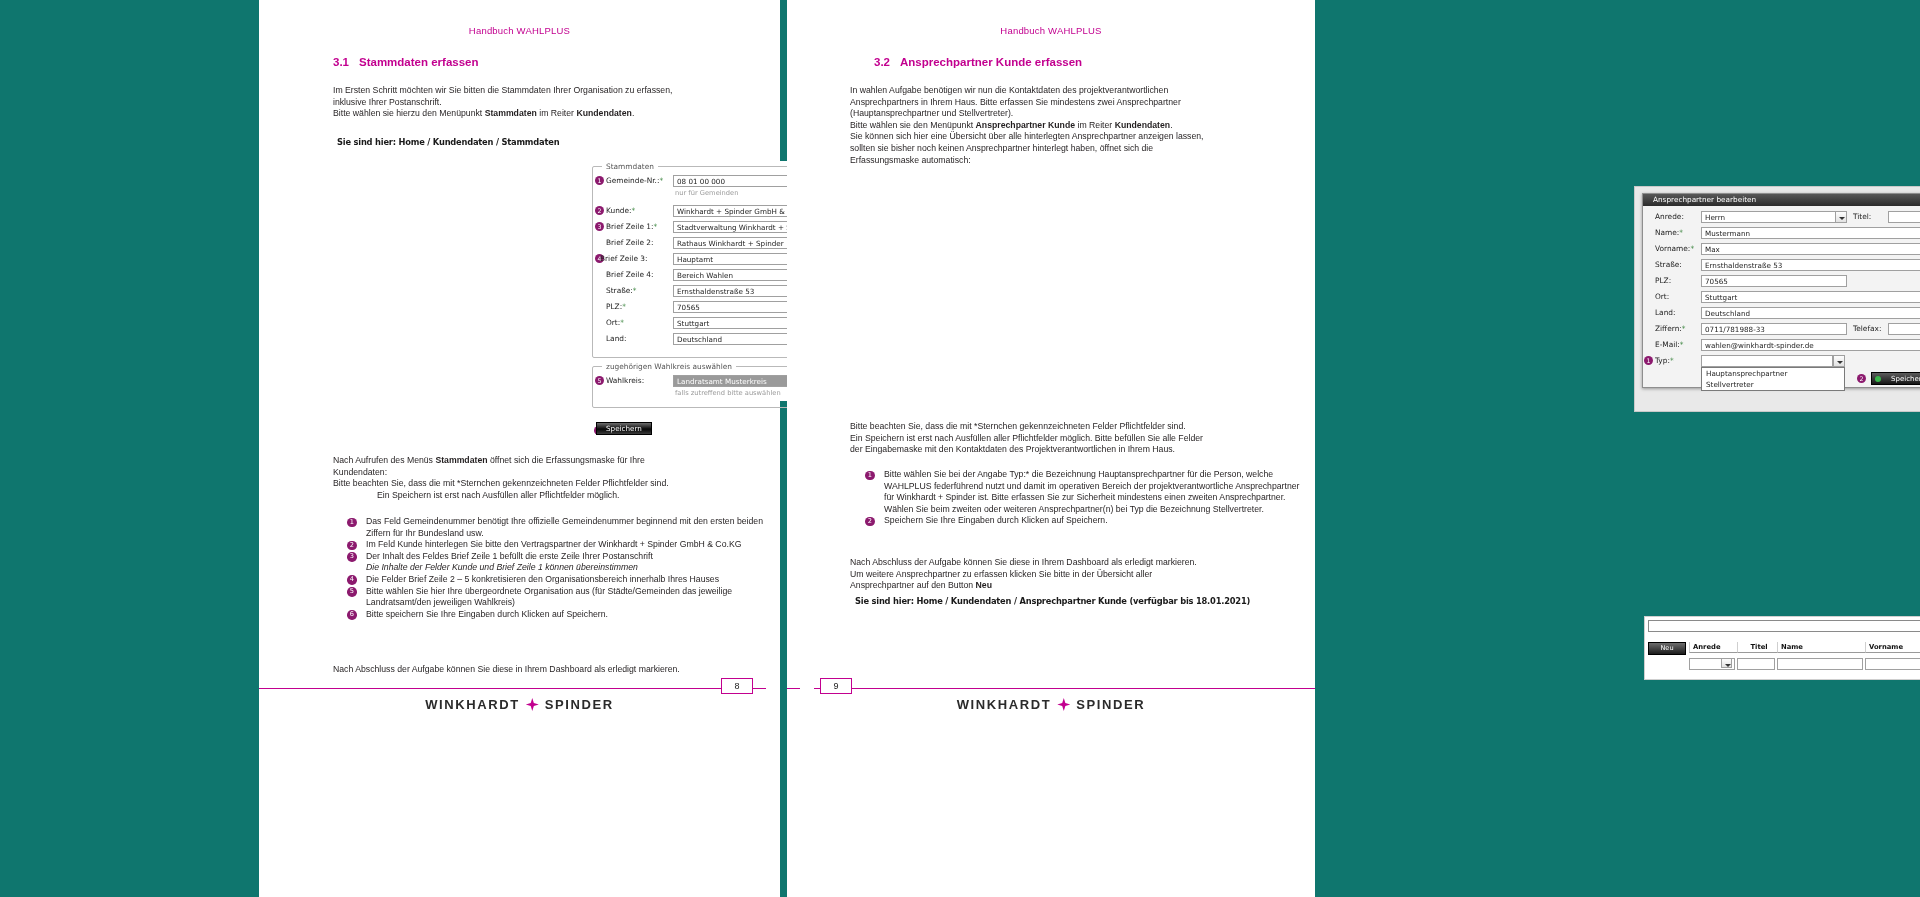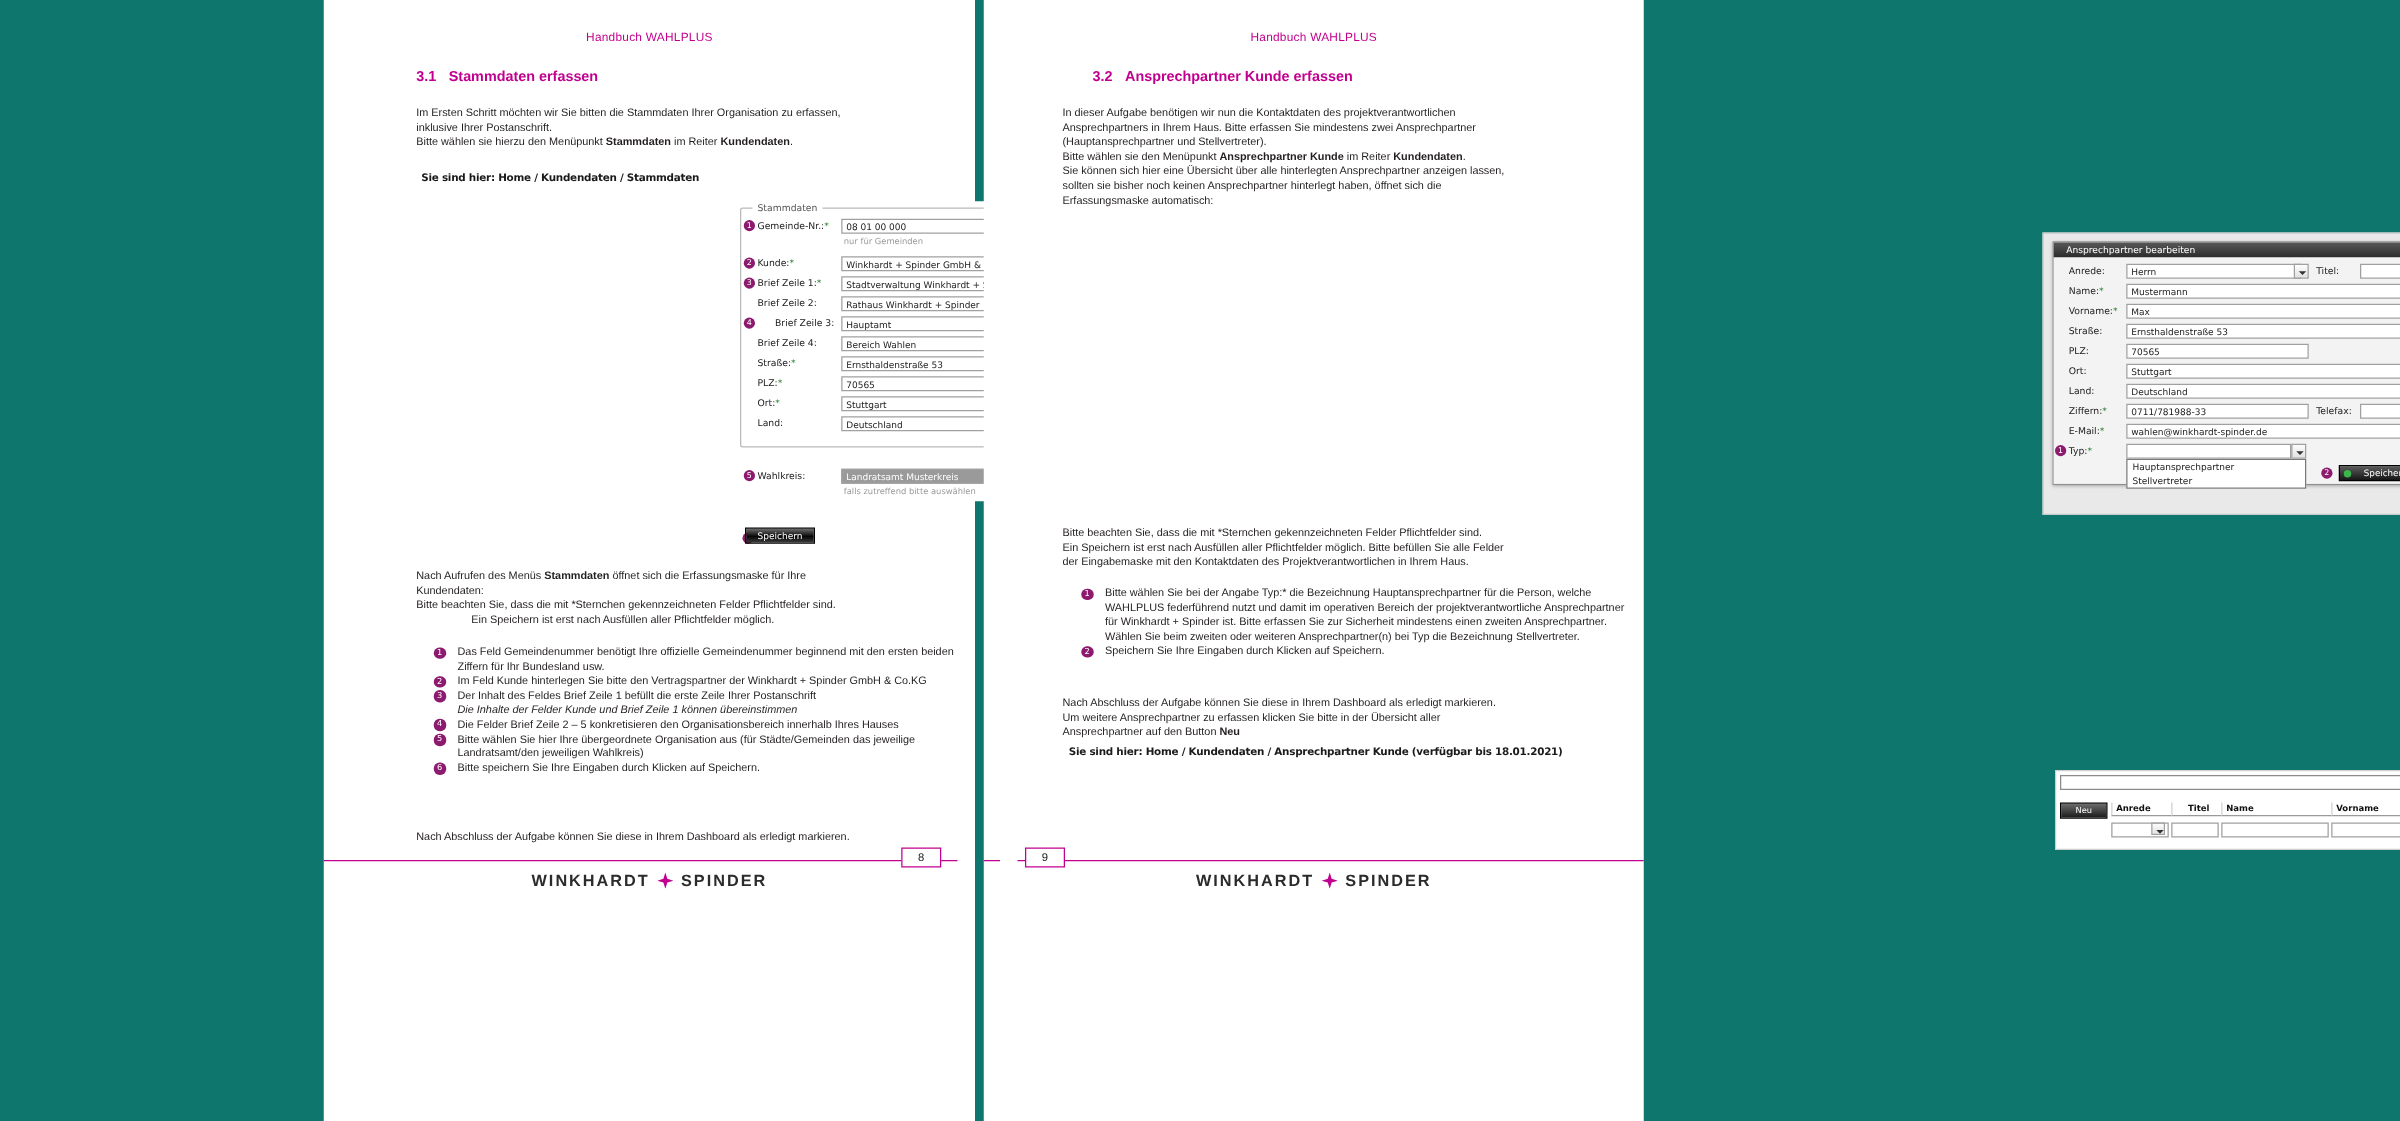--- a/index.html
+++ b/index.html
@@ -220,38 +220,41 @@
         <div class="finput" style="left:81px;top:44px;width:266px;">Winkhardt + Spinder GmbH &amp; Co.KG</div>
 
         <span class="bullet" style="left:3px;top:61px;">3</span>
         <span class="flabel" style="left:14px;top:61px;"><span>Brief Zeile 1:</span><span class="req">*</span></span>
         <div class="finput" style="left:81px;top:60px;width:266px;">Stadtverwaltung Winkhardt + Spinder</div>
 
         <span class="flabel" style="left:14px;top:77px;">Brief Zeile 2:</span>
         <div class="finput" style="left:81px;top:76px;width:266px;">Rathaus Winkhardt + Spinder</div>
 
         <span class="bullet" style="left:3px;top:93px;">4</span>
-        <span class="flabel" style="left:8px;top:93px;margin-left:20px;">Brief Zeile 3:</span>
+        <span class="flabel" style="left:8px;top:93px;">Brief Zeile 3:</span>
         <div class="finput" style="left:81px;top:92px;width:266px;">Hauptamt</div>
 
         <span class="flabel" style="left:14px;top:109px;">Brief Zeile 4:</span>
         <div class="finput" style="left:81px;top:108px;width:266px;">Bereich Wahlen</div>
 
         <span class="flabel" style="left:14px;top:125px;"><span>Straße:</span><span class="req">*</span></span>
         <div class="finput" style="left:81px;top:124px;width:266px;">Ernsthaldenstraße 53</div>
 
         <span class="flabel" style="left:14px;top:141px;"><span>PLZ:</span><span class="req">*</span></span>
         <div class="finput" style="left:81px;top:140px;width:266px;">70565</div>
 
         <span class="flabel" style="left:14px;top:157px;"><span>Ort:</span><span class="req">*</span></span>
         <div class="finput" style="left:81px;top:156px;width:266px;">Stuttgart</div>
 
         <span class="flabel" style="left:14px;top:173px;">Land:</span>
         <div class="finput" style="left:81px;top:172px;width:266px;">Deutschland</div>
 
+        <div class="fieldset" style="left:0;top:205px;width:355px;height:40px;">
+          <span class="legend">zugehörigen Wahlkreis auswählen</span>
+        </div>
         <span class="bullet" style="left:3px;top:215px;">5</span>
         <span class="flabel" style="left:14px;top:215px;">Wahlkreis:</span>
         <div class="finput selhighlight" style="left:81px;top:214px;width:252px;">Landratsamt Musterkreis</div>
         <div class="ddarrow" style="left:334px;top:214px;"></div>
         <span class="fhint" style="left:83px;top:228px;">falls zutreffend bitte auswählen</span>
       </div>
 
       <span class="bullet" style="left:335px;top:426px;">6</span>
       <div class="btn3d" style="left:337px;top:422px;width:56px;">Speichern</div>
 
@@ -302,21 +305,21 @@
   <div class="page page-right">
     <div class="page-inner">
 
       <div class="runhead" style="top:25px;">Handbuch WAHLPLUS</div>
 
       <h2 class="sec" style="left:63px;top:56px;margin-left:24px;">
         <span class="num">3.2</span><span>Ansprechpartner Kunde erfassen</span>
       </h2>
 
       <div class="para" style="left:63px;top:85px;width:445px;">
-        <span>In dieser Aufgabe benötigen wir nun die Kontaktdaten des projektverantwortlichen</span><br>
+        <span>In wahlen Aufgabe benötigen wir nun die Kontaktdaten des projektverantwortlichen</span><br>
         <span>Ansprechpartners in Ihrem Haus. Bitte erfassen Sie mindestens zwei Ansprechpartner</span><br>
         <span>(Hauptansprechpartner und Stellvertreter).</span><br>
         <span>Bitte wählen sie den Menüpunkt <b>Ansprechpartner Kunde</b> im Reiter <b>Kundendaten</b>.</span><br>
         <span>Sie können sich hier eine Übersicht über alle hinterlegten Ansprechpartner anzeigen lassen,</span><br>
         <span>sollten sie bisher noch keinen Ansprechpartner hinterlegt haben, öffnet sich die</span><br>
         <span>Erfassungsmaske automatisch:</span>
       </div>
 
       <div class="shotB">
         <div class="dlg">

